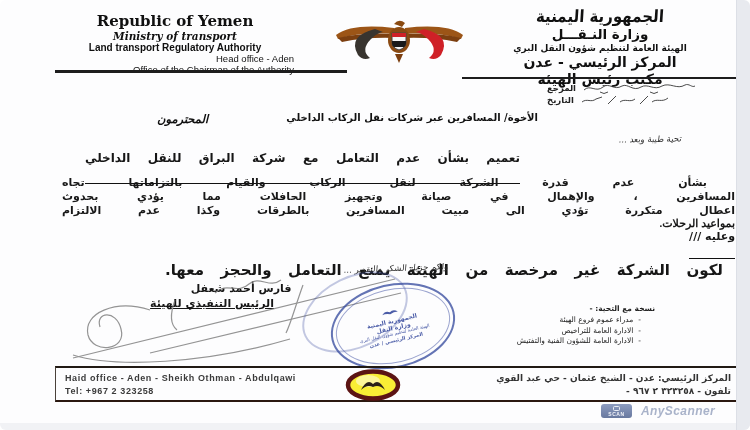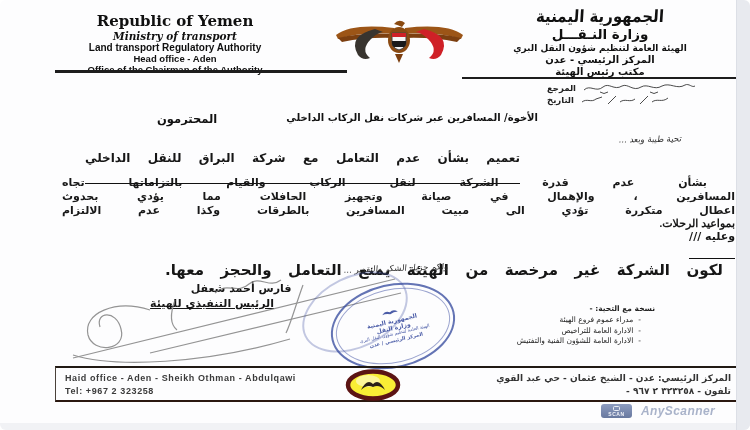--- a/index.html
+++ b/index.html
@@ -8,34 +8,34 @@
   .abs{position:absolute;}
   .rtl{direction:rtl;unicode-bidi:embed;}
   
   .edge-right{right:0;top:0;width:13px;height:430px;background:#e8eaef;border-left:1px solid #dcdfe6;}
   .edge-bottom{left:0;bottom:0;width:750px;height:7px;background:#f1f2f5;}
   
   .hdr-en{left:56px;top:13px;width:238px;text-align:center;color:#101010;line-height:1.15;}
   .en1{font-family:"DejaVu Serif",serif;font-weight:700;font-size:15px;}
   .en2{font-family:"DejaVu Serif",serif;font-weight:700;font-style:italic;font-size:10.5px;}
   .en3{font-family:"Liberation Sans",sans-serif;font-weight:700;font-size:10px;}
-  .en4,.en5{font-family:"Liberation Sans",sans-serif;font-weight:700;font-size:9.5px;}
+  .en4,.en5{font-family:"Liberation Sans",sans-serif;font-weight:400;font-size:9.5px;text-align:right;}
   .hdr-rule-l{left:55px;top:70px;width:292px;height:2.5px;background:#1d1d1d;}
   .hdr-rule-r{left:462px;top:77px;width:280px;height:2px;background:#1d1d1d;}
   .hdr-ar{right:16px;top:7px;width:268px;text-align:center;line-height:1.25;color:#101010;}
   .ar1{font-size:15px;font-weight:700;transform:scaleY(1.12) skewX(-4deg);letter-spacing:1px;}
   .ar2{font-size:13.5px;font-weight:700;letter-spacing:2px;}
   .ar3{font-size:9px;font-weight:700;}
-  .ar4,.ar5{font-size:10px;font-weight:700;letter-spacing:1px;}
+  .ar4,.ar5{font-size:14px;font-weight:700;letter-spacing:1px;}
   
   .refblk{right:18px;top:82px;width:185px;font-size:8.5px;font-weight:700;color:#222;}
   .refrow{display:flex;flex-direction:row-reverse;align-items:center;gap:4px;height:12px;}
   
   .addr-main{right:212px;top:112px;font-weight:700;font-size:10px;color:#111;}
-  .addr-hon{left:157px;top:112px;font-weight:700;font-size:11.5px;color:#111;}
+  .addr-hon{left:157px;top:112px;font-weight:700;font-size:11.5px;color:#111;font-style:italic;}
   .greeting{right:68px;top:134px;font-size:8.5px;color:#2a2a2a;transform:skewX(-8deg) rotate(-1deg);}
   .subject{right:230px;top:151px;width:435px;font-weight:700;font-size:12px;
            text-align:justify;text-align-last:justify;border-bottom:1.6px solid #111;padding-bottom:18px;}
   
   .bodyp{left:62px;top:176px;width:673px;font-weight:700;font-size:11px;color:#181818;}
   .bline{text-align:justify;text-align-last:justify;line-height:13.8px;white-space:nowrap;}
   .bline.first{padding-right:28px;}
   .bline.last{text-align-last:right;font-family:Liberation Serif, serif;}
   .therefore{right:15px;top:230px;font-weight:700;font-size:11px;border-bottom:1.5px solid #111;padding-bottom:15px;}
   .thereline{left:165px;top:245px;width:558px;font-weight:700;font-size:15px;

